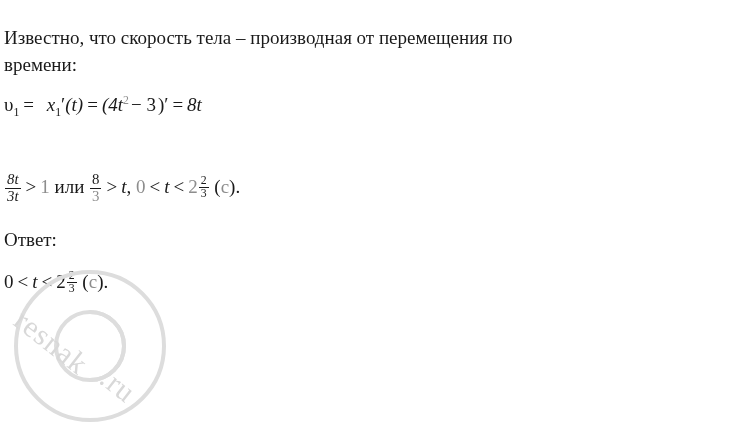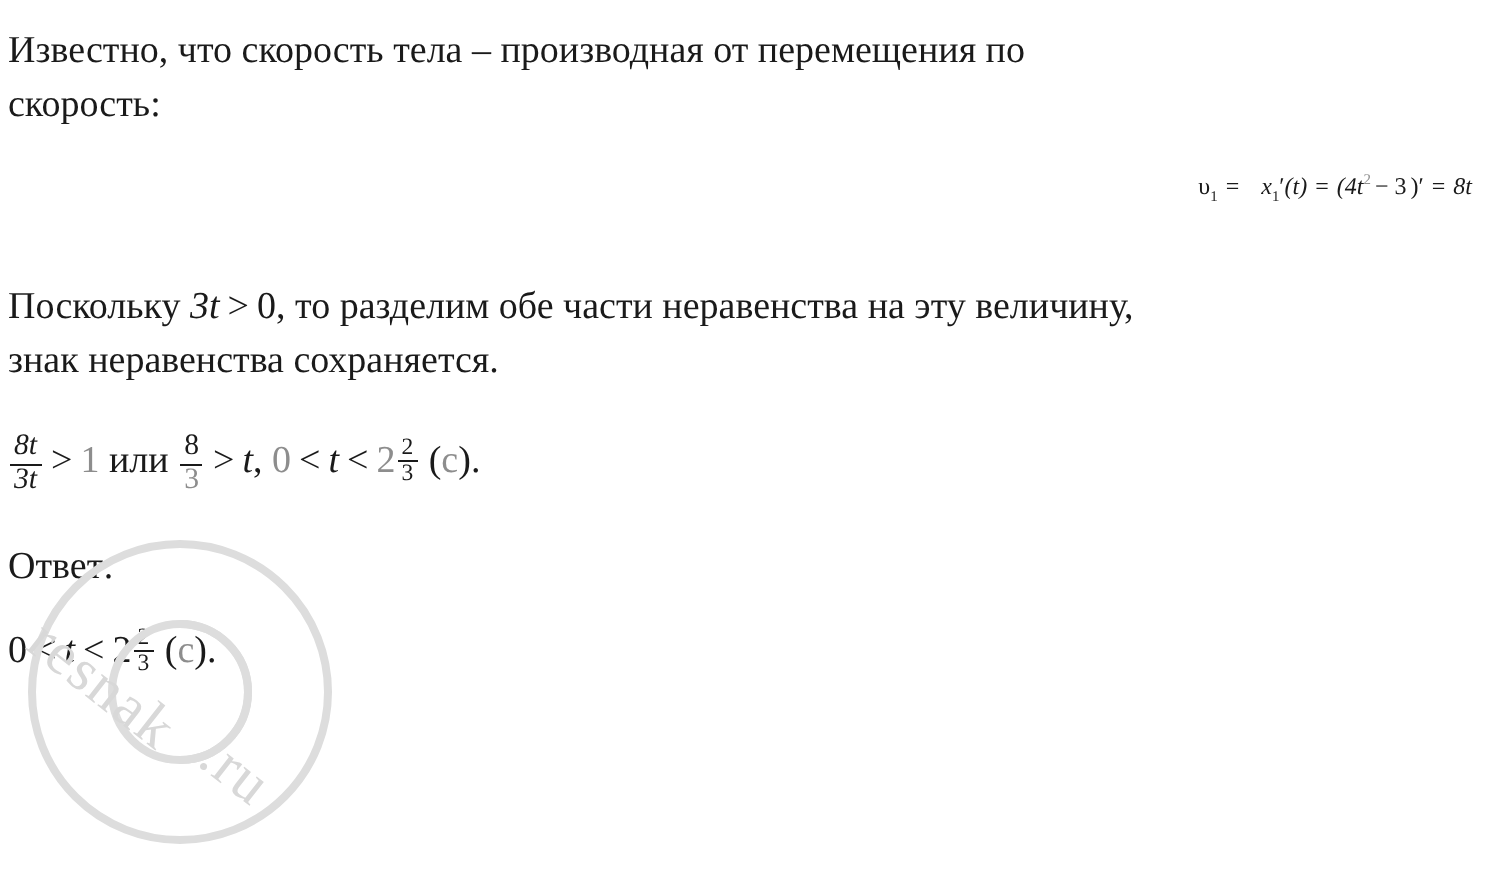--- a/index.html
+++ b/index.html
@@ -13,32 +13,31 @@
     font-family: "Liberation Serif", serif;
     color: #1a1a1a;
     overflow: hidden;
     position: relative;
   }
   #page {
     position: relative;
     width: 746px;
     height: 442px;
     box-sizing: border-box;
-    padding: 12px 10px 0 4px;
+    padding: 24px 10px 0 4px;
   }
   .para {
     font-size: 19px;
     line-height: 27px;
     margin: 0 0 2px 0;
   }
   .line {
-    font-size: 12px;
+    font-size: 19px;
     line-height: 30px;
     white-space: nowrap;
-    text-align: right;
   }
   .gap-sm { height: 10px; }
   .gap-md { height: 18px; }
   .gap-lg { height: 22px; }
 
   
   .mi { font-family: "Liberation Serif", serif; font-style: italic; }
   .mn { font-family: "Liberation Serif", serif; font-style: normal; }
   .gr { font-family: "Liberation Serif", serif; font-style: normal; }
   sup.exp {
@@ -103,41 +102,37 @@
     letter-spacing: 1px;
   }
 </style>
 </head>
 <body>
 
 <div id="page">
 
   <div class="para">
     <span>Известно, что скорость тела – производная от перемещения по</span><br>
-    <span>скорость:</span>
+    <span>времени:</span>
   </div>
 
   <div class="gap-sm"></div>
 
   <div class="line">
     <span class="gr">υ</span><sub class="idx">1</sub><span class="op">=</span>
     <span class="thin"></span>
     <span class="mi">x</span><sub class="idx">1</sub><span class="prime">′</span><span class="mi">(t)</span><span class="op">=</span><span class="mi">(4t</span><sup class="exp faint">2</sup><span class="mn thin">− 3</span><span class="mn">)</span><span class="prime">′</span><span class="op">=</span><span class="mi">8t</span>
   </div>
 
 
   <div class="gap-sm"></div>
 
 
   <div class="gap-lg"></div>
 
-  <div class="para">
-    <span>Поскольку</span>&nbsp;<span class="mi">3t</span><span class="op">&gt;</span><span class="mn">0</span><span>, то разделим обе части неравенства на эту величину,</span><br>
-    <span>знак неравенства сохраняется.</span>
-  </div>
 
   <div class="gap-md"></div>
 
   <div class="row-mixed">
     <span class="frac">
       <span class="num mi">8t</span>
       <span class="den mi">3t</span>
     </span><span class="op">&gt;</span><span class="mn faint">1</span>&nbsp;<span>или</span>&nbsp;<span class="frac">
       <span class="num mn">8</span>
       <span class="den mn faint">3</span>

